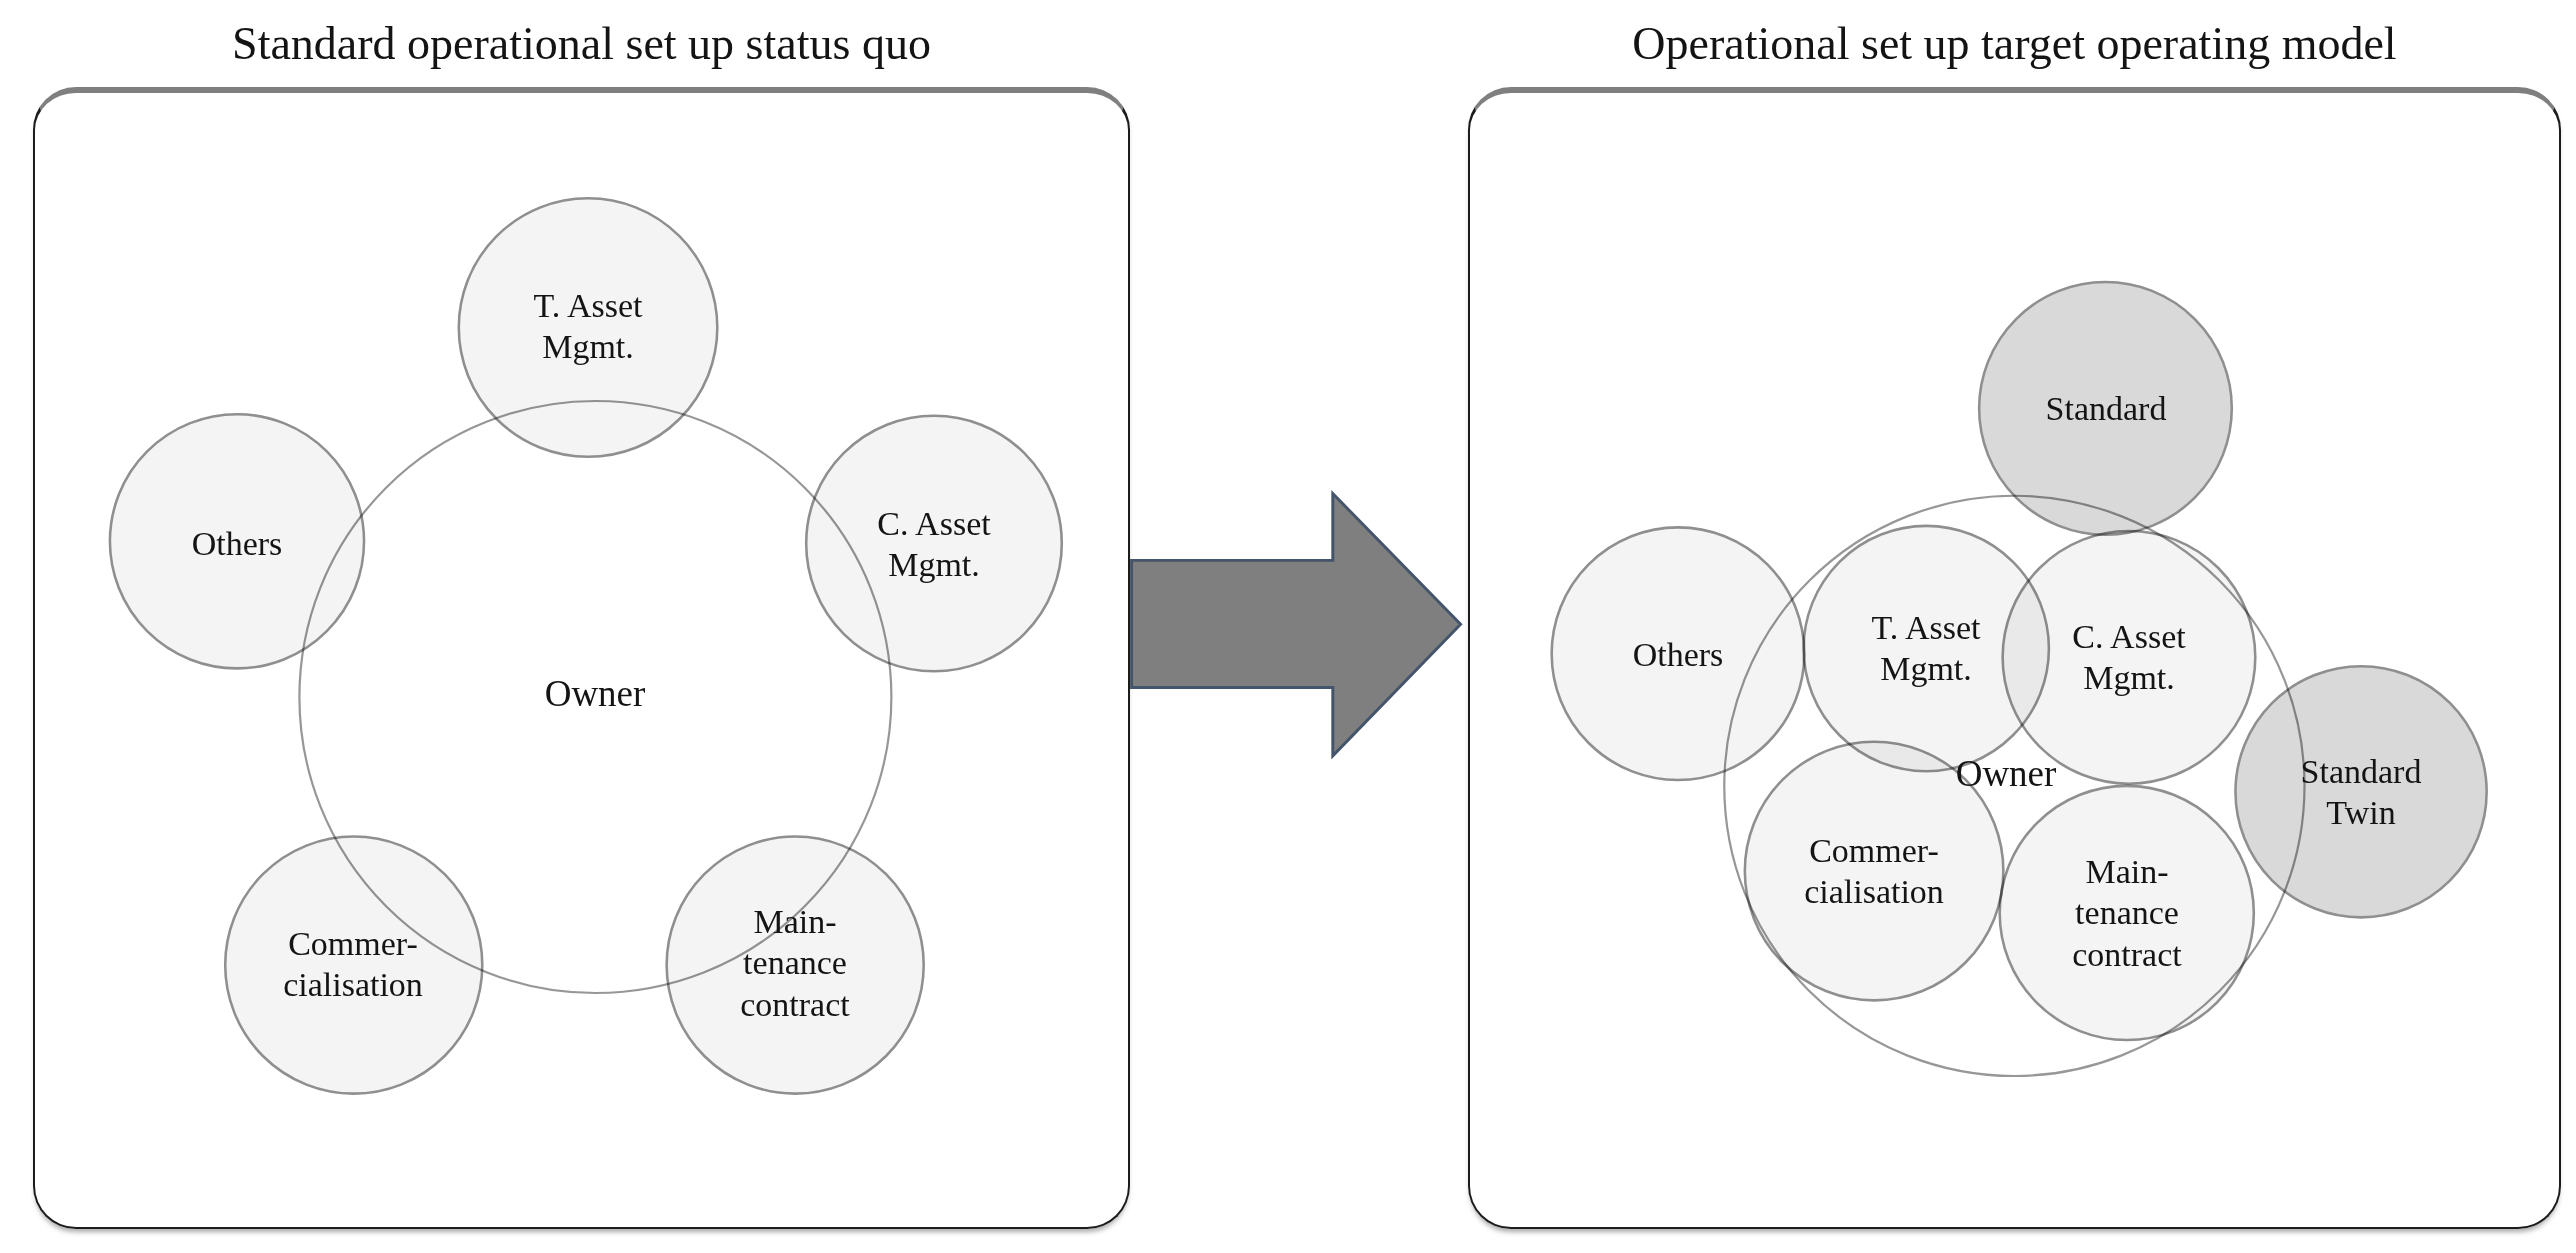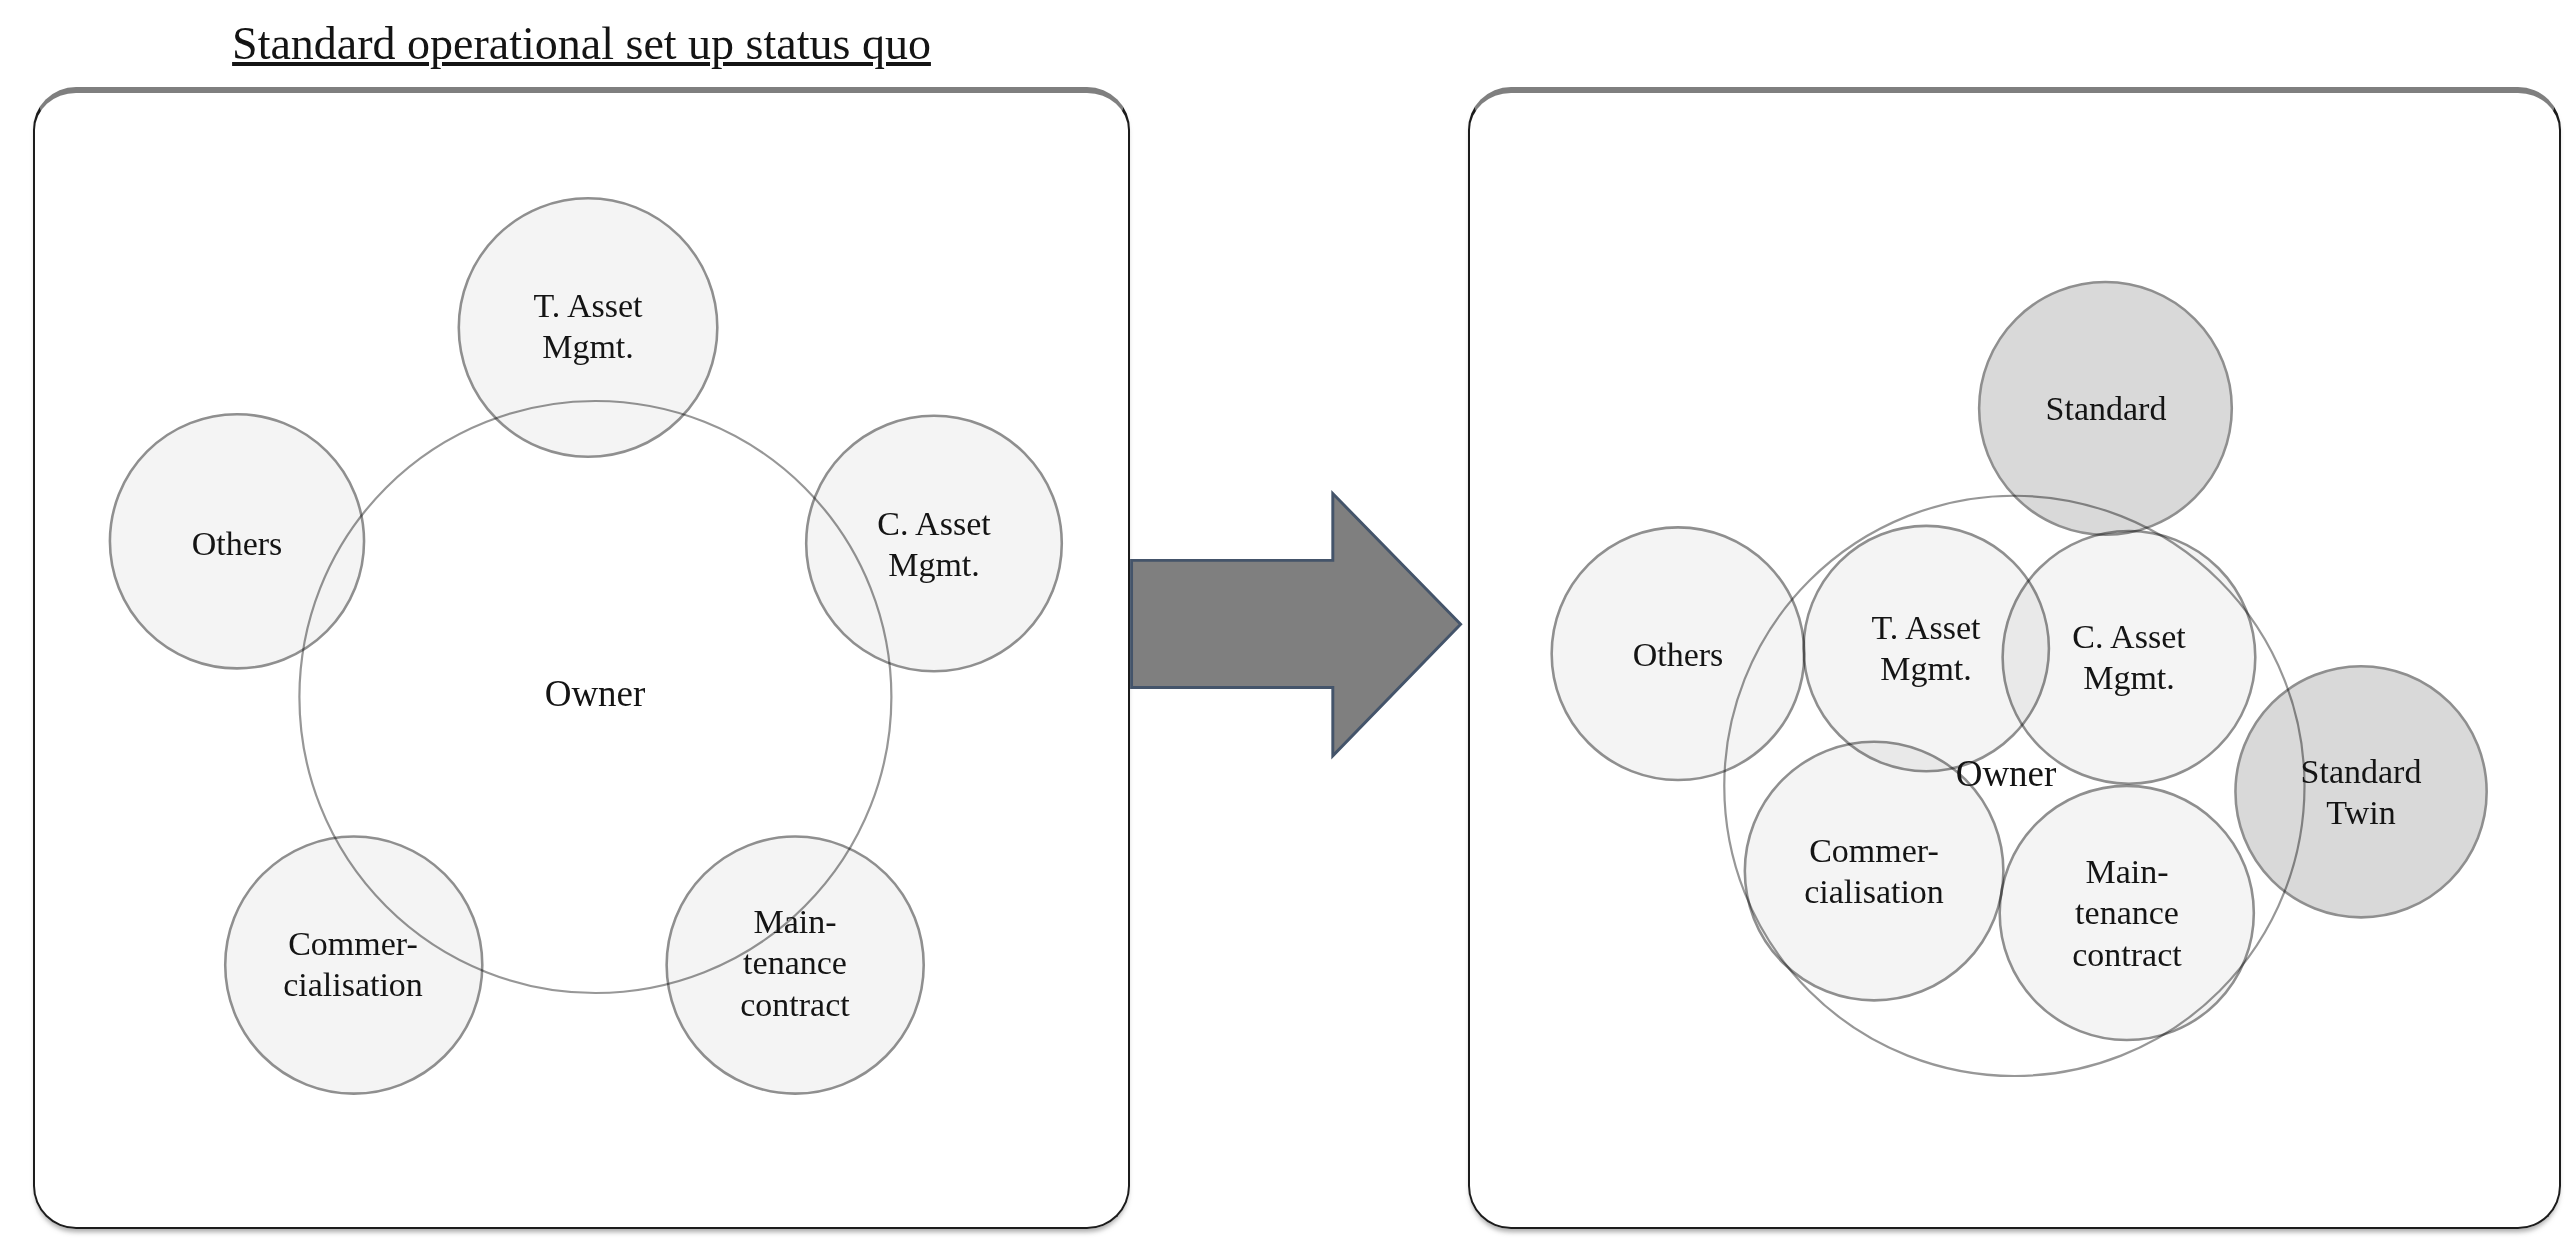--- a/index.html
+++ b/index.html
@@ -12,21 +12,21 @@
     background:transparent;
     border:2.2px solid #1c1c1c;
     border-top:6.6px solid #7f7f7f;
     border-radius:43px;
     box-shadow:0 5.1px 5.1px -2.2px rgba(100,100,100,0.55);
   }
   .panel-left  { left:33px;   width:1097px; }
   .panel-right { left:1468px; width:1093px; }
   .panel-title {
     position:absolute; top:19px; font-size:46px; color:#141414;
-    text-align:center; white-space:nowrap; line-height:1.1;text-decoration:underline;
+    text-align:center; white-space:nowrap; line-height:1.1;
   }
   .title-left  { left:33px;   width:1097px; }
   .title-right { left:1468px; width:1093px; }
   svg.diagram { position:absolute; left:0; top:0; width:2576px; height:1253px; }
   svg.diagram circle { mix-blend-mode:multiply; }
   .ring   { fill:none; stroke-width:3px; }
   .circ   { stroke-width:3.5px; }
   .arrow  { stroke-width:4px; stroke-linejoin:miter; }
   .lbl {
     position:absolute; transform:translate(-50%,-50%);
@@ -49,20 +49,21 @@
   .p-r-commer    { left:1874px; top:871px; }
   .p-r-maint     { left:2127px; top:913px; }
   .p-r-dtwin     { left:2361px; top:792px; }
 </style>
 </head>
 <body>
 
 <div class="stage">
 
   <div class="panel-title title-left">Standard operational set up status quo</div>
+  <div class="panel-title title-right">Operational set up target operating model</div>
 
   <div class="panel panel-left"></div>
   <div class="panel panel-right"></div>
 
   <svg class="diagram" viewBox="0 0 3506 1706">
 
     <circle class="ring" cx="810" cy="949" r="403" stroke="#979797"></circle>
     <circle class="circ" cx="800" cy="446" r="176" fill="#f4f4f4" stroke="#8f8f8f"></circle>
     <circle class="circ" cx="322" cy="737" r="173" fill="#f4f4f4" stroke="#8f8f8f"></circle>
     <circle class="circ" cx="1271" cy="740" r="174" fill="#f4f4f4" stroke="#8f8f8f"></circle>

